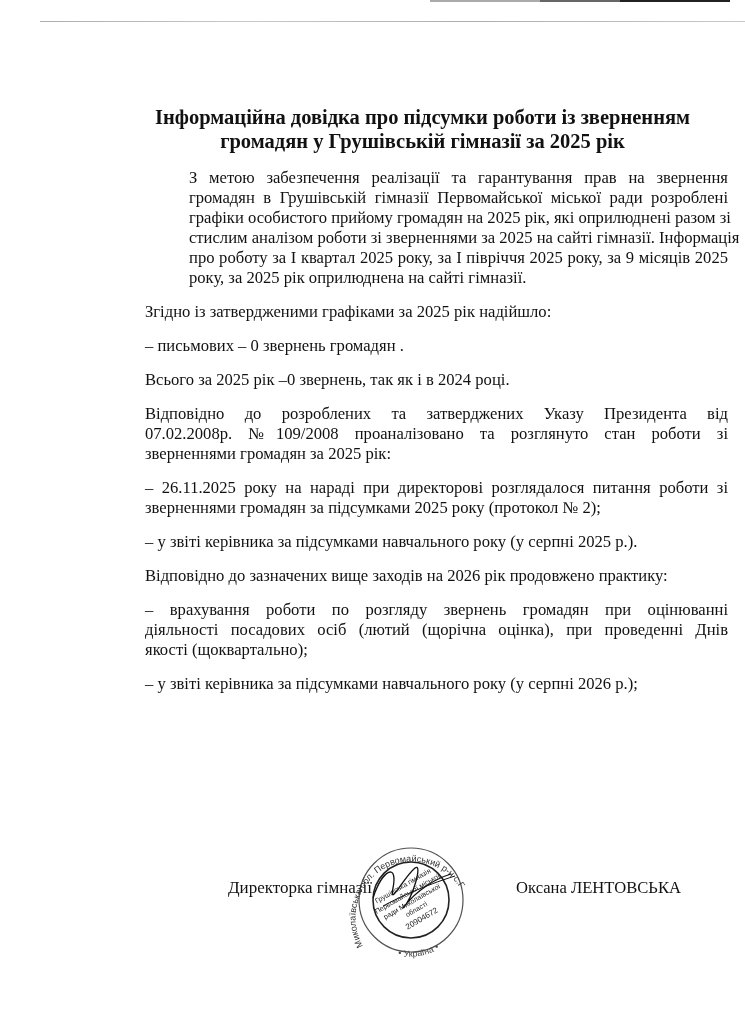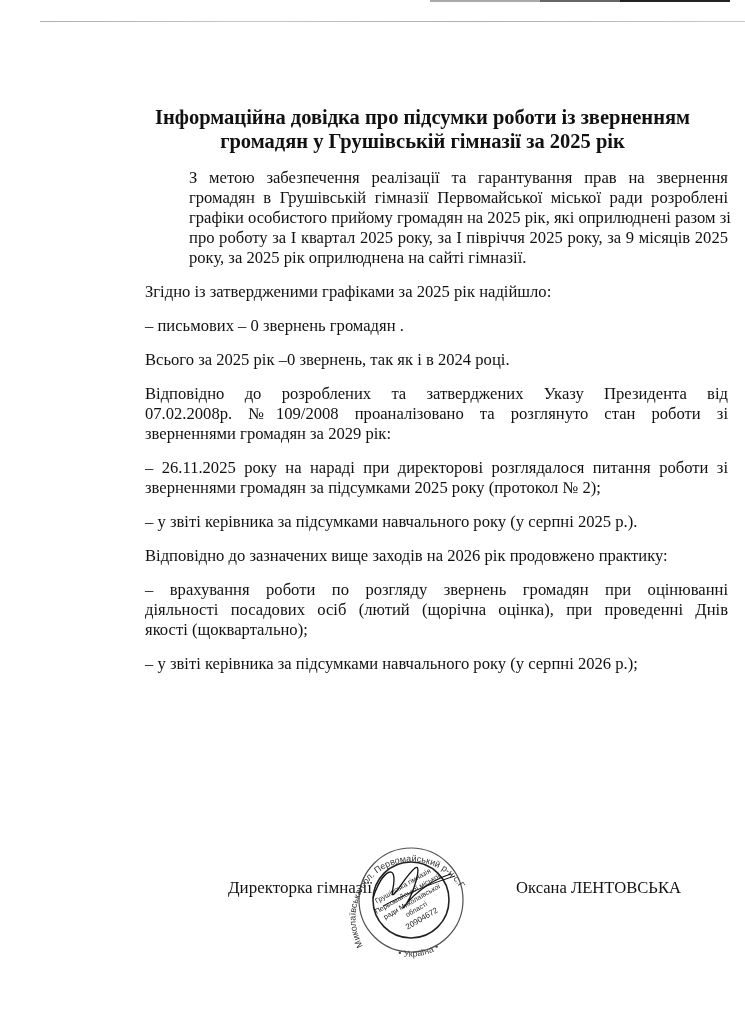--- a/index.html
+++ b/index.html
@@ -52,36 +52,37 @@
 <div class="title">
   <div>Інформаційна довідка про підсумки роботи із зверненням</div>
   <div>громадян у Грушівській гімназії за 2025 рік</div>
 </div>
 
 <div class="body" id="doc-body">
     <div class="p indent">
       <span class="line" style="text-indent: 44px;">З метою забезпечення реалізації та гарантування прав на звернення</span>
       <span class="line">громадян в Грушівській гімназії Первомайської міської ради розроблені</span>
       <span class="line">графіки особистого прийому громадян на 2025 рік, які  оприлюднені разом зі</span>
+      <span class="line">стислим аналізом роботи зі зверненнями за 2025 на сайті гімназії. Інформація</span>
       <span class="line">про роботу за І квартал 2025 року, за І півріччя 2025 року, за 9 місяців 2025</span>
       <span class="line last">року, за 2025  рік оприлюднена на сайті гімназії.</span>
     </div>
     <div class="p">
       <span class="line last">Згідно із затвердженими графіками за 2025 рік надійшло:</span>
     </div>
     <div class="p">
       <span class="line last">– письмових – 0 звернень громадян .</span>
     </div>
     <div class="p">
       <span class="line last">Всього за 2025 рік –0 звернень, так як і в 2024 році.</span>
     </div>
     <div class="p">
       <span class="line">Відповідно до розроблених та затверджених Указу Президента від</span>
       <span class="line">07.02.2008р. №109/2008 проаналізовано та розглянуто стан роботи зі</span>
-      <span class="line last">зверненнями громадян за 2029 рік:</span>
+      <span class="line last">зверненнями громадян за 2025 рік:</span>
     </div>
     <div class="p">
       <span class="line">– 26.11.2025 року на  нараді при директорові розглядалося питання роботи зі</span>
       <span class="line last">зверненнями громадян за підсумками 2025 року (протокол № 2);</span>
     </div>
     <div class="p">
       <span class="line last">– у звіті керівника за підсумками навчального року (у серпні 2025 р.).</span>
     </div>
     <div class="p">
       <span class="line last">Відповідно до зазначених вище заходів на 2026 рік продовжено практику:</span>

